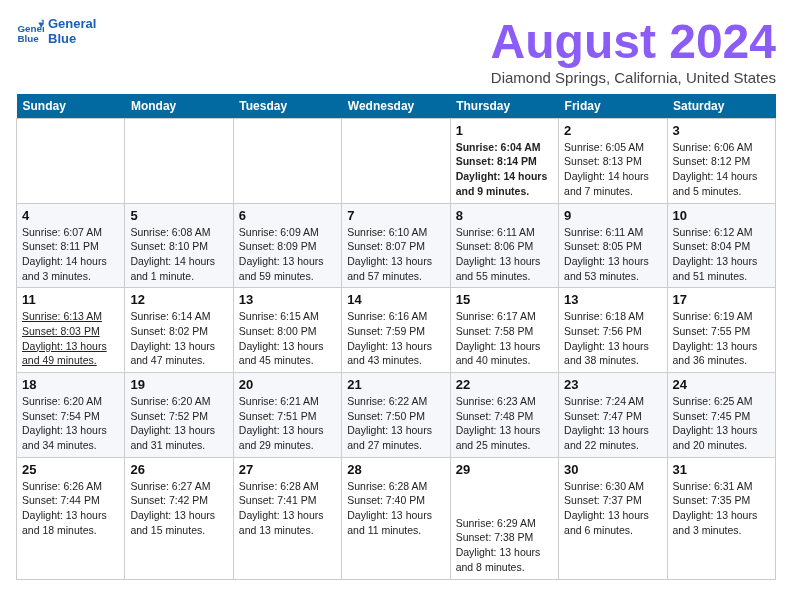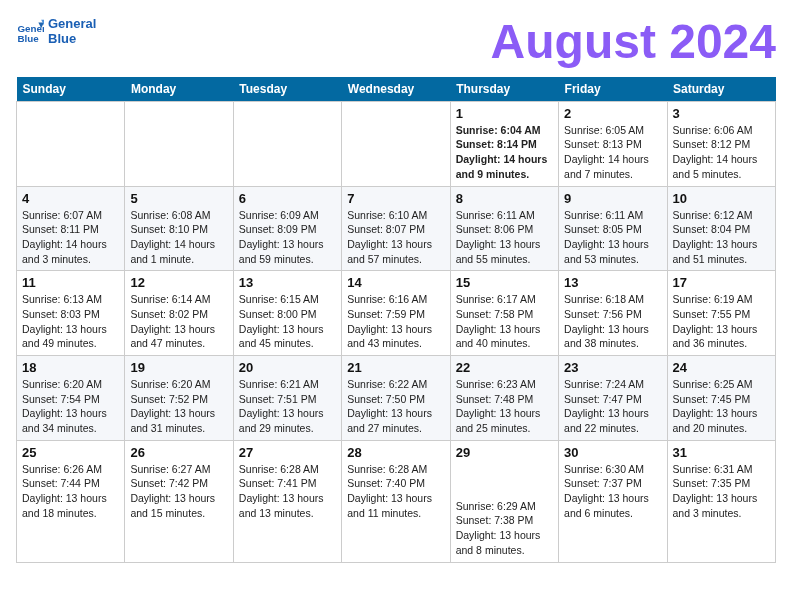--- a/index.html
+++ b/index.html
@@ -82,20 +82,21 @@
       <polygon points="32,8 40,8 36,16" fill="#2166b0"></polygon>
       <polygon points="36,4 44,4 40,12" fill="#4a90d9"></polygon>
     </svg>
     <div>
       <div style="font-size:13px;font-weight:bold;color:#1a5fb4;">General</div>
       <div style="font-size:13px;font-weight:bold;color:#1a5fb4;">Blue</div>
     </div>
   </div>
   <div class="title-block">
     <div class="month-title">August 2024</div>
+    <div class="location">Diamond Springs, California, United States</div>
   </div>
 </div>
 
 <table>
   <thead>
     <tr id="header-row">
         <th>Sunday</th>
         <th>Monday</th>
         <th>Tuesday</th>
         <th>Wednesday</th>
@@ -179,21 +180,21 @@
           <div class="day-num">10</div>
           <div class="day-info" style="white-space: pre-line;">Sunrise: 6:12 AM
 Sunset: 8:04 PM
 Daylight: 13 hours
 and 51 minutes.</div>
         </td>
       </tr>
       <tr>
         <td>
           <div class="day-num">11</div>
-          <div class="day-info" style="white-space: pre-line;">Sunrise: 6:13 AM
+          <div class="day-info" style="white-space: pre-line; text-decoration: underline;">Sunrise: 6:13 AM
 Sunset: 8:03 PM
 Daylight: 13 hours
 and 49 minutes.</div>
         </td>
         <td>
           <div class="day-num">12</div>
           <div class="day-info" style="white-space: pre-line;">Sunrise: 6:14 AM
 Sunset: 8:02 PM
 Daylight: 13 hours
 and 47 minutes.</div>

